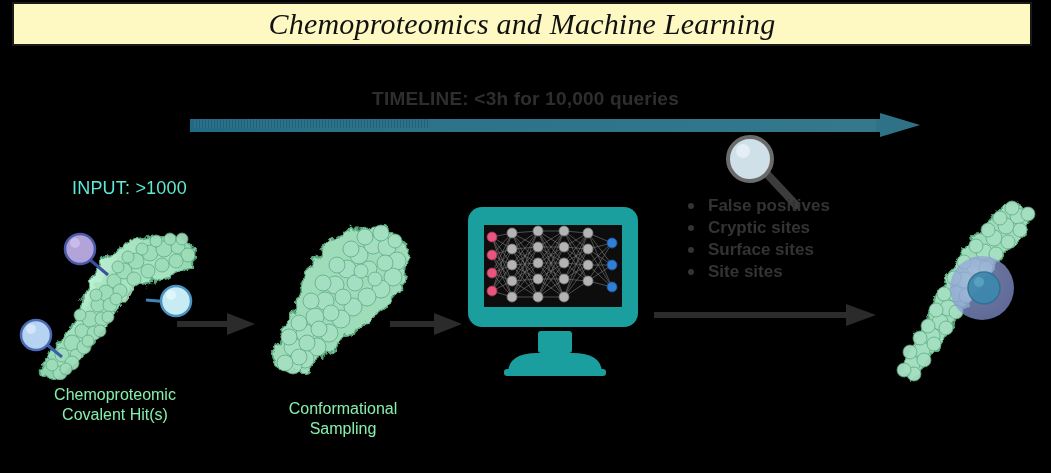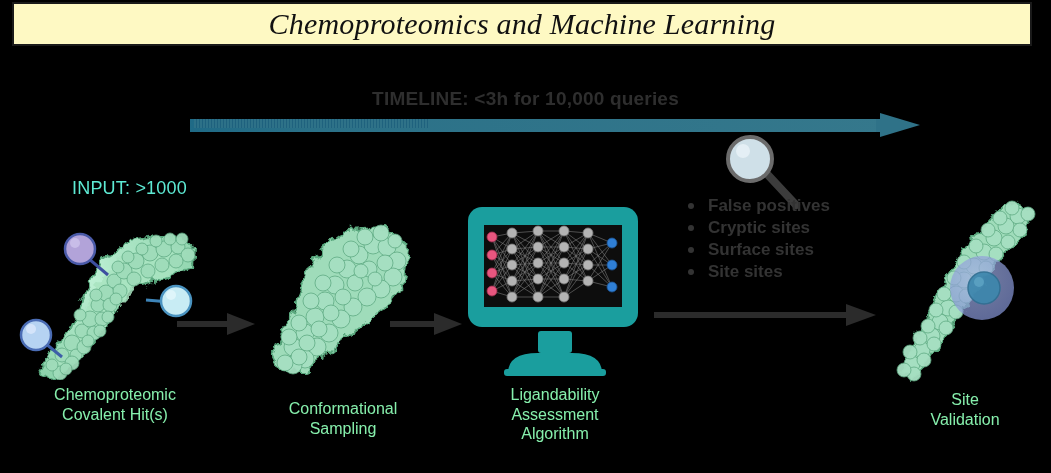--- a/index.html
+++ b/index.html
@@ -522,19 +522,14 @@
       <circle cx="92" cy="96" r="32" fill="url(#pocketg)" opacity="0.72"></circle>
       <circle cx="94" cy="96" r="16" fill="#3d87ad" opacity="0.92" stroke="#2f6f92" stroke-width="1.5"></circle>
       <circle cx="89" cy="90" r="5" fill="#63a8c8" opacity="0.7"></circle>
     </g>
   </svg>
 
   <div class="stage-caption" id="caption-1">Chemoproteomic
 Covalent Hit(s)</div>
   <div class="stage-caption" id="caption-2">Conformational
 Sampling</div>
-  <div class="stage-caption" id="caption-3">Ligandability
-Assessment
-Algorithm</div>
-  <div class="stage-caption" id="caption-4">Site
-Validation</div>
 
 </div>
 
 </body></html>

